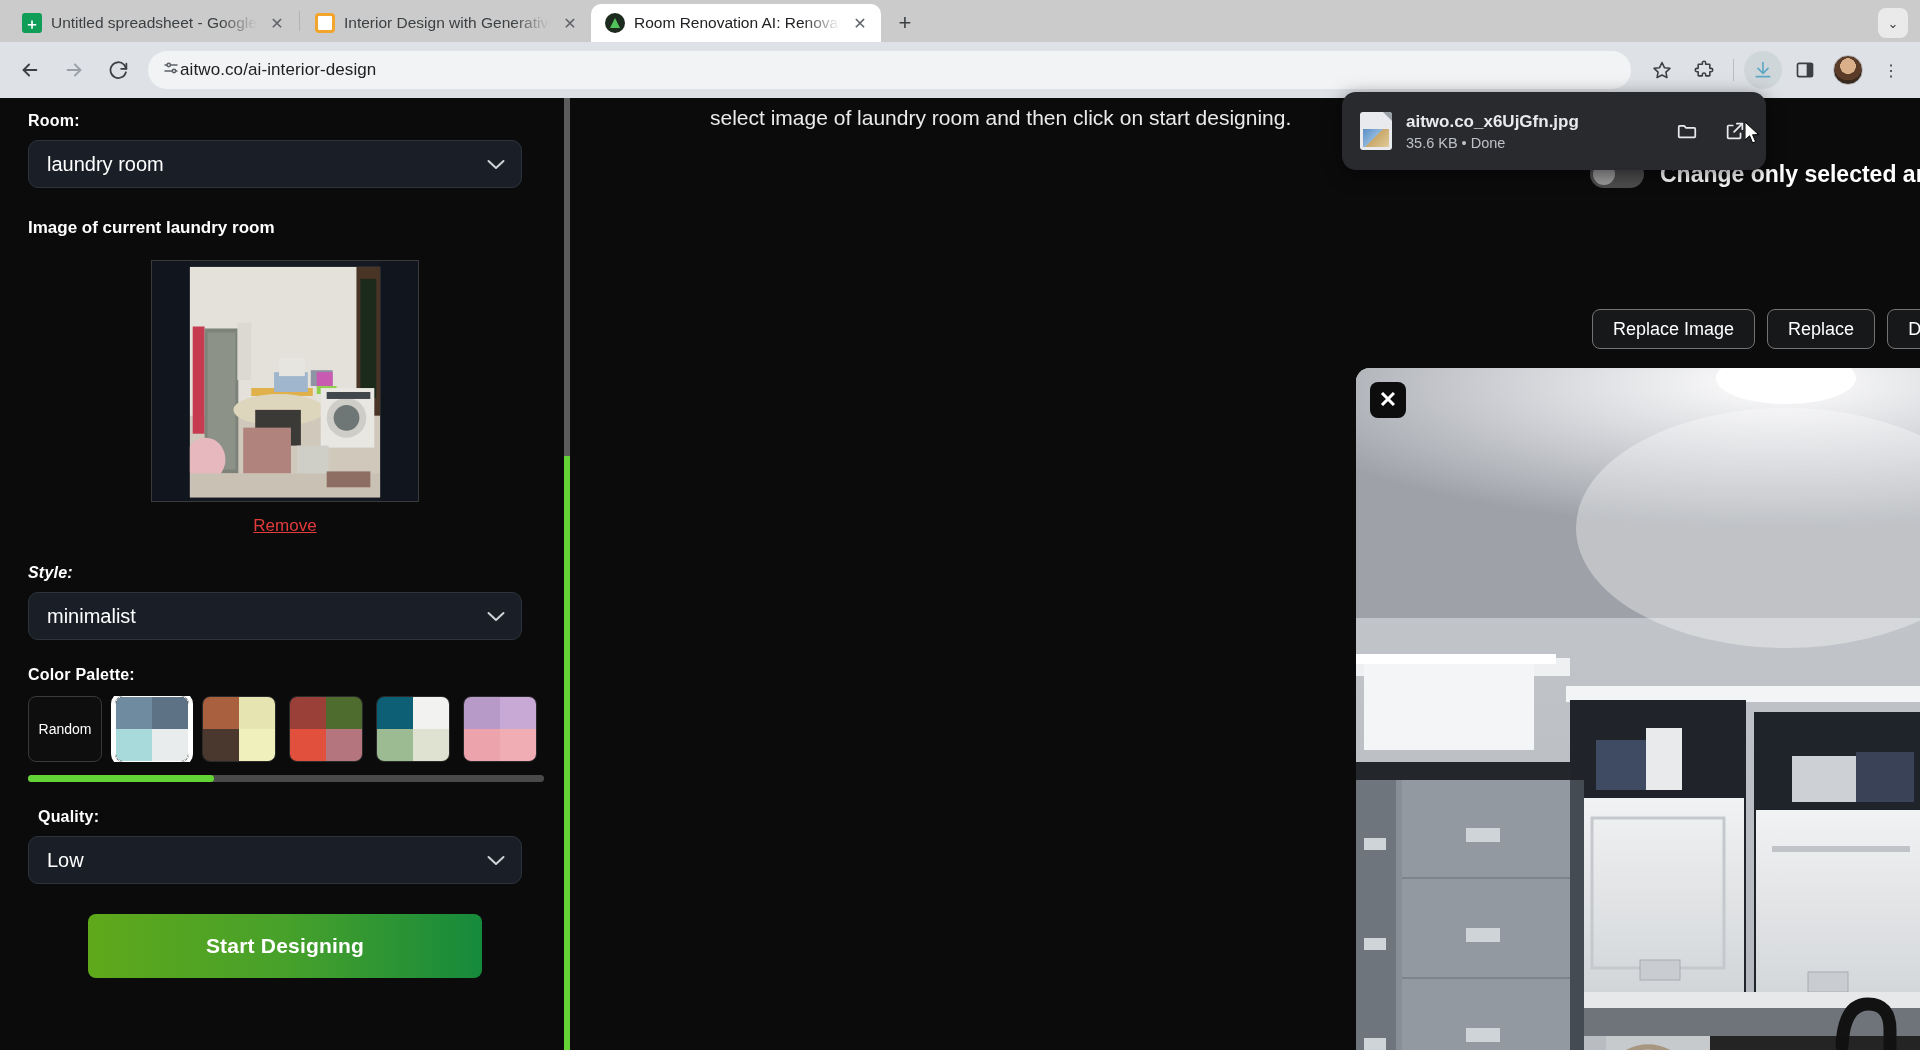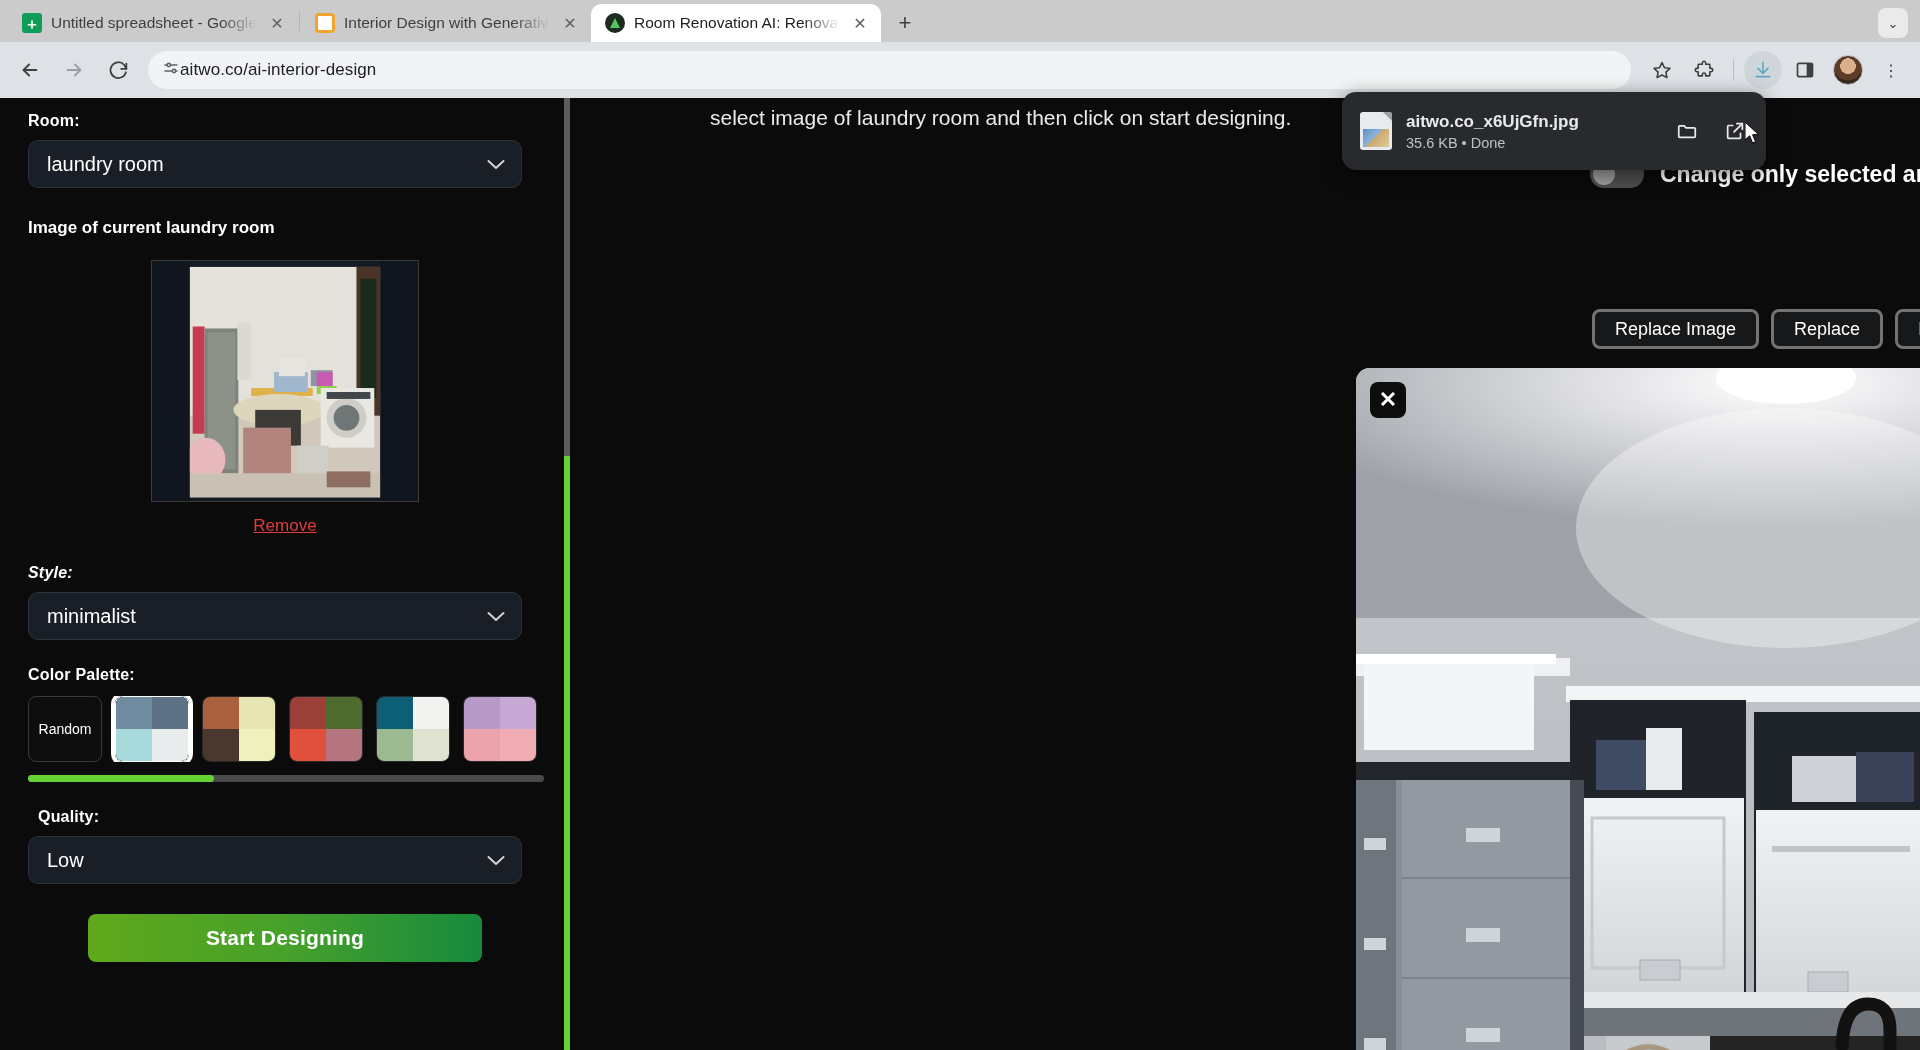--- a/index.html
+++ b/index.html
@@ -167,21 +167,21 @@
   .pal-scroll {
     width: 516px; height: 7px; background: #4a4a4a;
     border-radius: 4px; margin-top: 13px; position: relative;
   }
   .pal-scroll-thumb {
     position: absolute; left: 0; top: 0; height: 7px;
     width: 36%; background: #63d336; border-radius: 4px;
   }
 
   .start-btn {
-    width: 394px; height: 48px; margin: 30px auto 14px auto;
+    width: 394px; height: 64px; margin: 30px auto 14px auto;
     border-radius: 8px;
     background: linear-gradient(90deg, #5fa81b 0%, #47a12a 50%, #168a3c 100%);
     display: flex; align-items: center; justify-content: center;
     color: #ffffff; font-size: 21px; font-weight: bold;
     letter-spacing: .2px;
   }
 
   
   .divider {
     position: absolute; right: 0px; top: 0; width: 6px; height: 952px;
@@ -210,21 +210,21 @@
     width: 22px; height: 22px; border-radius: 50%; background: #9a9a9a;
   }
   .toggle-label { font-size: 23px; font-weight: bold; color: #fff; white-space: nowrap; }
 
   .btn-row {
     position: absolute; left: 1022px; top: 211px;
     display: flex; gap: 12px;
   }
   .action-btn {
     height: 40px; padding: 0 20px;
-    background: #17181a; border: 3px solid #737373;
+    background: #17181a; border: 1px solid #737373;
     border-radius: 8px;
     display: flex; align-items: center; justify-content: center;
     color: #ffffff; font-size: 18px; white-space: nowrap;
   }
 
   .preview {
     position: absolute; left: 786px; top: 270px;
     width: 916px; height: 782px;
     border-radius: 14px; overflow: hidden;
     background: #2a2d33;

